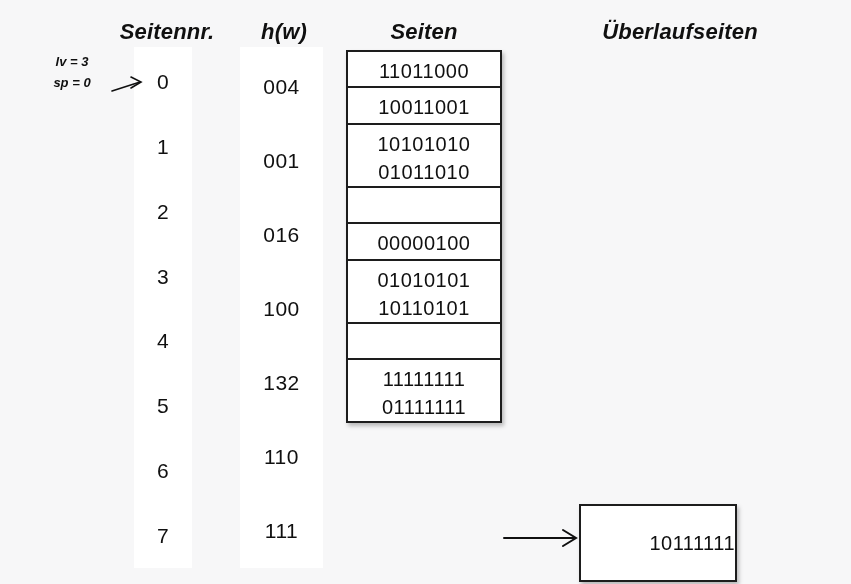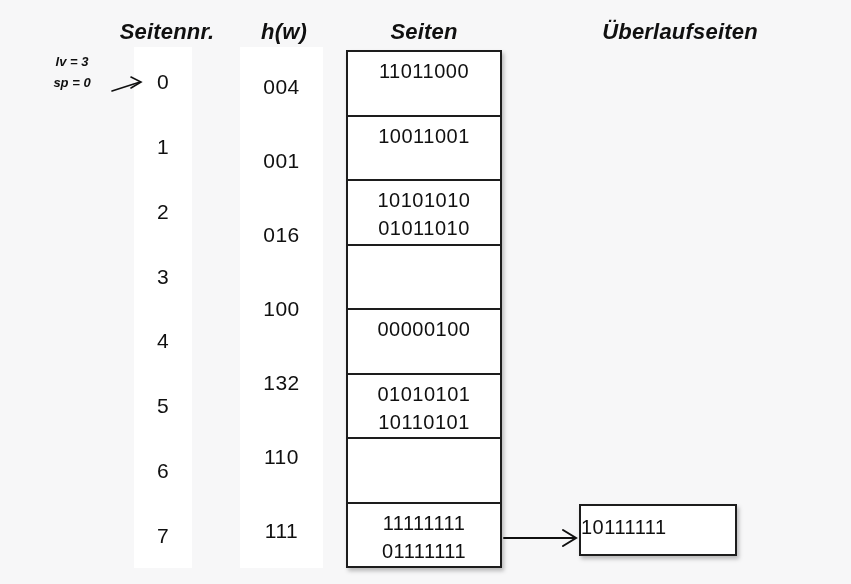--- a/index.html
+++ b/index.html
@@ -59,21 +59,21 @@
     align-items: center;
     justify-content: center;
     font-size: 21px;
     letter-spacing: 0.5px;
   }
   .pagebox {
     position: absolute;
     left: 346px;
     top: 50px;
     width: 156px;
-    height: 518px;
+    height: 373px;
     background: #ffffff;
     border: 2px solid #1d1d1d;
     box-sizing: border-box;
     box-shadow: 2px 3px 4px rgba(0,0,0,0.25);
     display: flex;
     flex-direction: column;
   }
   .page-cell {
     flex: 1;
     border-bottom: 2px solid #1d1d1d;
@@ -88,27 +88,27 @@
     height: 28px;
     line-height: 28px;
     font-size: 20px;
     letter-spacing: 0.5px;
   }
   .overflowbox {
     position: absolute;
     left: 579px;
     top: 504px;
     width: 158px;
-    height: 52px;
+    height: 78px;
     background: #ffffff;
     border: 2px solid #1d1d1d;
     box-sizing: border-box;
     box-shadow: 2px 3px 4px rgba(0,0,0,0.25);
-    padding-top: 7px;
-    text-align: left;
+    padding-top: 23px;
+    text-align: right;
   }
   .arrow-layer {
     position: absolute;
     left: 0;
     top: 0;
     width: 851px;
     height: 584px;
     pointer-events: none;
   }
 </style>

